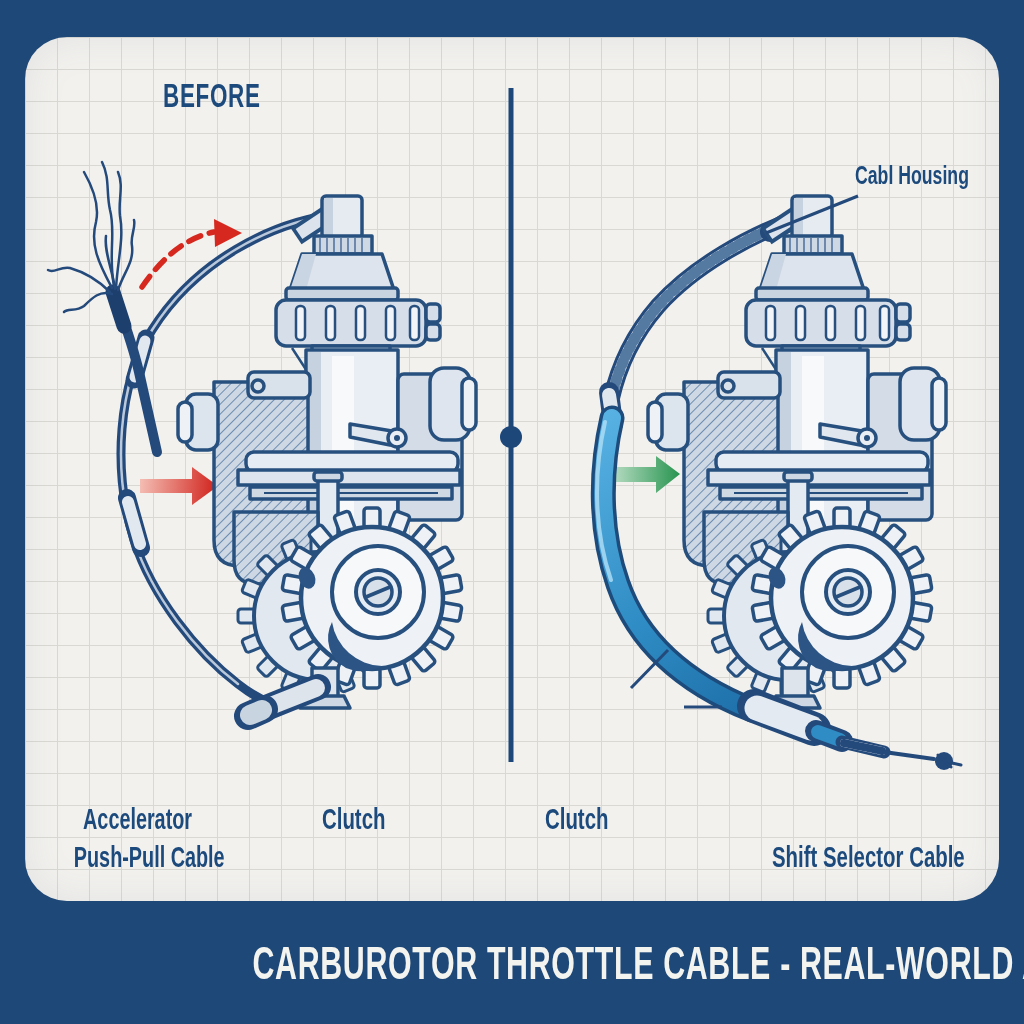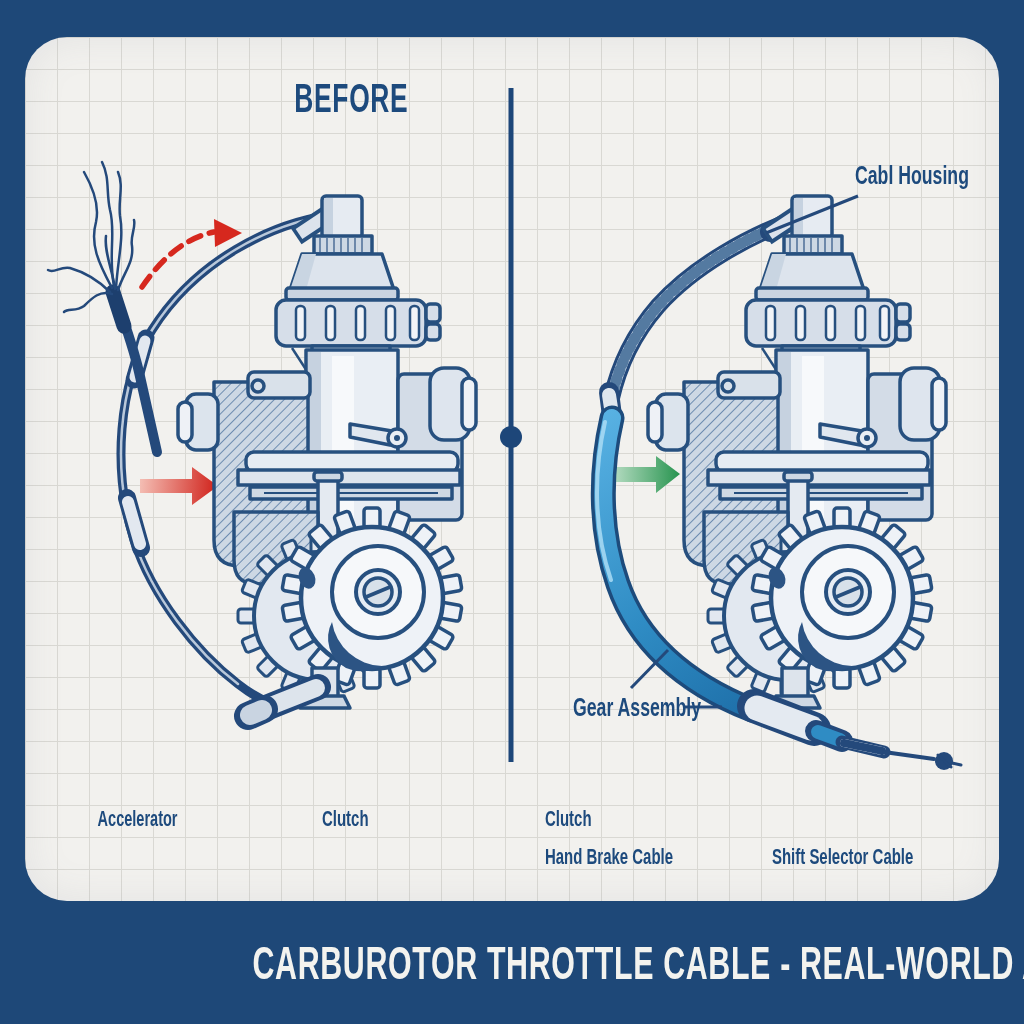--- a/index.html
+++ b/index.html
@@ -8,23 +8,23 @@
          font-family:"Liberation Sans",sans-serif;}
   #paper{position:absolute;left:25px;top:37px;width:974px;height:864px;
          border-radius:42px;background:var(--paper,#f2f1ee);
          background-image:
            repeating-linear-gradient(to right, #d9d8d3 0 1.5px, transparent 1.5px 32px),
            repeating-linear-gradient(to bottom, #d9d8d3 0 1.5px, transparent 1.5px 32px);
          box-shadow:inset 0 0 40px rgba(120,130,150,.12);}
   svg.draw{position:absolute;left:0;top:0;pointer-events:none;}
   .cx{display:inline-block;transform:scaleX(.66);transform-origin:center;white-space:nowrap;}
   .cxl{display:inline-block;transform:scaleX(.68);transform-origin:left center;white-space:nowrap;}
-  .title{position:absolute;width:300px;text-align:right;font-weight:bold;
-         font-size:40px;letter-spacing:1px;color:var(--ink,#1d4a7d);}
-  .caption{position:absolute;font-weight:bold;font-size:22px;line-height:38px;
+  .title{position:absolute;width:300px;text-align:left;font-weight:bold;
+         font-size:34px;letter-spacing:1px;color:var(--ink,#1d4a7d);}
+  .caption{position:absolute;font-weight:bold;font-size:30px;line-height:38px;
            color:var(--ink,#1d4a7d);}
   .annot{position:absolute;font-weight:bold;font-size:26px;color:var(--ink,#1d4a7d);text-decoration:underline;}
   #footer-banner{position:absolute;left:0;top:936px;width:1024px;text-align:center;
           font-weight:bold;font-size:46px;color:#f3f3ef;letter-spacing:1px;}
 </style>
 </head>
 <body>
 
 <div id="stage">
 
@@ -262,33 +262,30 @@
     </g>
   </svg>
 
   <div class="title" style="left:138px;top:76px;">
     <span class="cx">BEFORE</span>
   </div>
 
   <div class="annot" style="left:855px;top:160px;">
     <span class="cxl">Cabl Housing</span>
   </div>
-  <div class="annot" style="left:573px;top:692px;">
-    <span class="cxl">Gear Assembly</span>
-  </div>
 
   <div class="caption" style="left:35px;top:800px;width:205px;text-align:center;">
     <div><span class="cx">Accelerator</span></div>
+    <div><span class="cx">Push-Pull Cable</span></div>
   </div>
   <div class="caption" style="left:322px;top:800px;">
     <div><span class="cxl">Clutch</span></div>
   </div>
   <div class="caption" style="left:545px;top:800px;">
     <div><span class="cxl">Clutch</span></div>
-    <div><span class="cxl">Hand Brake Cable</span></div>
   </div>
   <div class="caption" style="left:772px;top:838px;">
     <div><span class="cxl">Shift Selector Cable</span></div>
   </div>
 
   <div id="footer-banner">
     <span class="cx">CARBUROTOR THROTTLE CABLE - REAL-WORLD APPLICATION</span>
   </div>
 
 </div>

